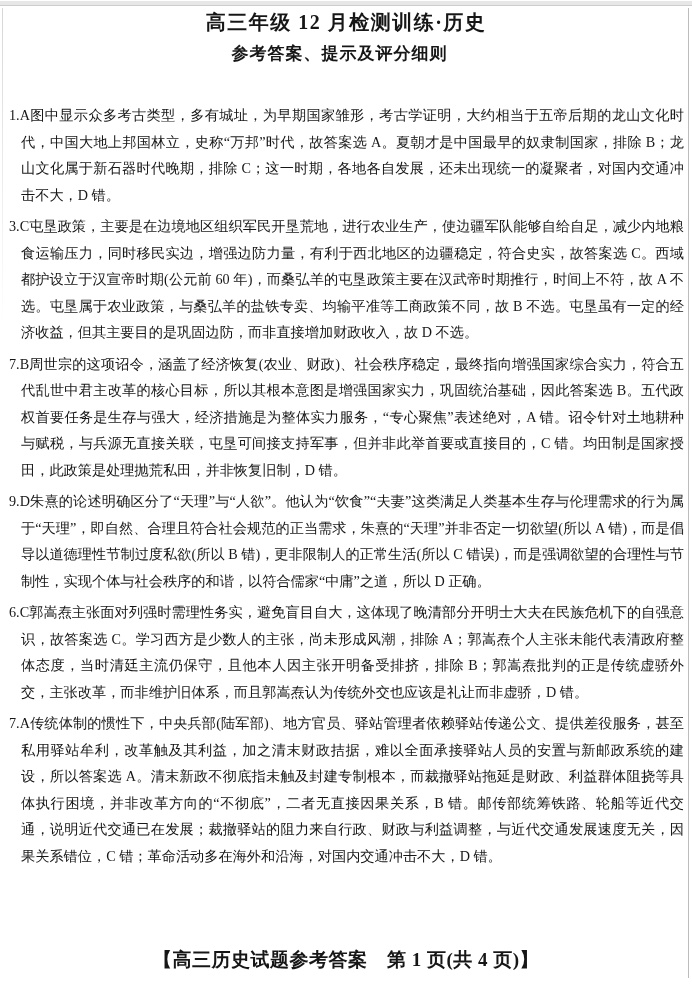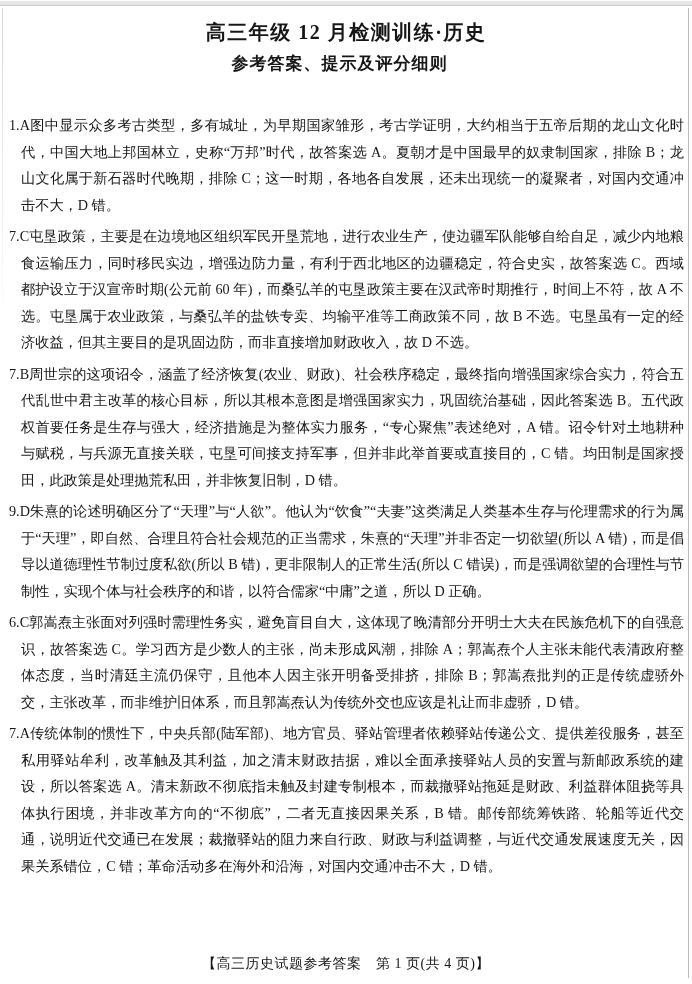--- a/index.html
+++ b/index.html
@@ -35,21 +35,21 @@
     width: 1px; height: 970px;
     background: #ababab;
     opacity: .8;
   }
   .scan-left {
     position: absolute;
     top: 8px; left: 2px;
     width: 1px; height: 320px;
     background: linear-gradient(#d7d7d7, rgba(215,215,215,0));
   }
-  header { text-align: center; padding-top: 20px; }
+  header { text-align: center; padding-top: 10px; }
   .title {
     font-size: 20px;
     line-height: 24px;
     font-weight: bold;
     letter-spacing: 1.5px;
     margin: 0;
   }
   .subtitle {
     font-size: 17px;
     line-height: 22px;
@@ -65,41 +65,41 @@
     text-align: justify;
     padding-left: 12px;
     text-indent: -12px;
   }
   p.answer .num { margin-right: 0; }
   footer {
     position: absolute;
     bottom: 11px; left: 0;
     width: 100%;
     text-align: center;
-    font-size: 14px;
-    font-weight: normal;
+    font-size: 19px;
+    font-weight: bold;
     letter-spacing: .5px;
   }
 </style>
 </head>
 <body>
 
 <div class="page">
   <div class="scan-top"></div>
   <div class="scan-left"></div>
   <div class="scan-right"></div>
 
   <header>
     <h1 class="title">高三年级 12 月检测训练·历史</h1>
     <h2 class="subtitle">参考答案、提示及评分细则</h2>
   </header>
 
   <main>
     <p class="answer"><span class="num">1.A</span><span>图中显示众多考古类型，多有城址，为早期国家雏形，考古学证明，大约相当于五帝后期的龙山文化时代，中国大地上邦国林立，史称“万邦”时代，故答案选 A。夏朝才是中国最早的奴隶制国家，排除 B；龙山文化属于新石器时代晚期，排除 C；这一时期，各地各自发展，还未出现统一的凝聚者，对国内交通冲击不大，D 错。</span></p>
-    <p class="answer"><span class="num">7.C</span><span>屯垦政策，主要是在边境地区组织军民开垦荒地，进行农业生产，使边疆军队能够自给自足，减少内地粮食运输压力，同时移民实边，增强边防力量，有利于西北地区的边疆稳定，符合史实，故答案选 C。西域都护设立于汉宣帝时期(公元前 60 年)，而桑弘羊的屯垦政策主要在汉武帝时期推行，时间上不符，故 A 不选。屯垦属于农业政策，与桑弘羊的盐铁专卖、均输平准等工商政策不同，故 B 不选。屯垦虽有一定的经济收益，但其主要目的是巩固边防，而非直接增加财政收入，故 D 不选。</span></p>
+    <p class="answer"><span class="num">3.C</span><span>屯垦政策，主要是在边境地区组织军民开垦荒地，进行农业生产，使边疆军队能够自给自足，减少内地粮食运输压力，同时移民实边，增强边防力量，有利于西北地区的边疆稳定，符合史实，故答案选 C。西域都护设立于汉宣帝时期(公元前 60 年)，而桑弘羊的屯垦政策主要在汉武帝时期推行，时间上不符，故 A 不选。屯垦属于农业政策，与桑弘羊的盐铁专卖、均输平准等工商政策不同，故 B 不选。屯垦虽有一定的经济收益，但其主要目的是巩固边防，而非直接增加财政收入，故 D 不选。</span></p>
     <p class="answer"><span class="num">7.B</span><span>周世宗的这项诏令，涵盖了经济恢复(农业、财政)、社会秩序稳定，最终指向增强国家综合实力，符合五代乱世中君主改革的核心目标，所以其根本意图是增强国家实力，巩固统治基础，因此答案选 B。五代政权首要任务是生存与强大，经济措施是为整体实力服务，“专心聚焦”表述绝对，A 错。诏令针对土地耕种与赋税，与兵源无直接关联，屯垦可间接支持军事，但并非此举首要或直接目的，C 错。均田制是国家授田，此政策是处理抛荒私田，并非恢复旧制，D 错。</span></p>
     <p class="answer"><span class="num">9.D</span><span>朱熹的论述明确区分了“天理”与“人欲”。他认为“饮食”“夫妻”这类满足人类基本生存与伦理需求的行为属于“天理”，即自然、合理且符合社会规范的正当需求，朱熹的“天理”并非否定一切欲望(所以 A 错)，而是倡导以道德理性节制过度私欲(所以 B 错)，更非限制人的正常生活(所以 C 错误)，而是强调欲望的合理性与节制性，实现个体与社会秩序的和谐，以符合儒家“中庸”之道，所以 D 正确。</span></p>
     <p class="answer"><span class="num">6.C</span><span>郭嵩焘主张面对列强时需理性务实，避免盲目自大，这体现了晚清部分开明士大夫在民族危机下的自强意识，故答案选 C。学习西方是少数人的主张，尚未形成风潮，排除 A；郭嵩焘个人主张未能代表清政府整体态度，当时清廷主流仍保守，且他本人因主张开明备受排挤，排除 B；郭嵩焘批判的正是传统虚骄外交，主张改革，而非维护旧体系，而且郭嵩焘认为传统外交也应该是礼让而非虚骄，D 错。</span></p>
     <p class="answer"><span class="num">7.A</span><span>传统体制的惯性下，中央兵部(陆军部)、地方官员、驿站管理者依赖驿站传递公文、提供差役服务，甚至私用驿站牟利，改革触及其利益，加之清末财政拮据，难以全面承接驿站人员的安置与新邮政系统的建设，所以答案选 A。清末新政不彻底指未触及封建专制根本，而裁撤驿站拖延是财政、利益群体阻挠等具体执行困境，并非改革方向的“不彻底”，二者无直接因果关系，B 错。邮传部统筹铁路、轮船等近代交通，说明近代交通已在发展；裁撤驿站的阻力来自行政、财政与利益调整，与近代交通发展速度无关，因果关系错位，C 错；革命活动多在海外和沿海，对国内交通冲击不大，D 错。</span></p>
   </main>
 
   <footer>
     <span>【高三历史试题参考答案　第 1 页(共 4 页)】</span>
   </footer>
 </div>

